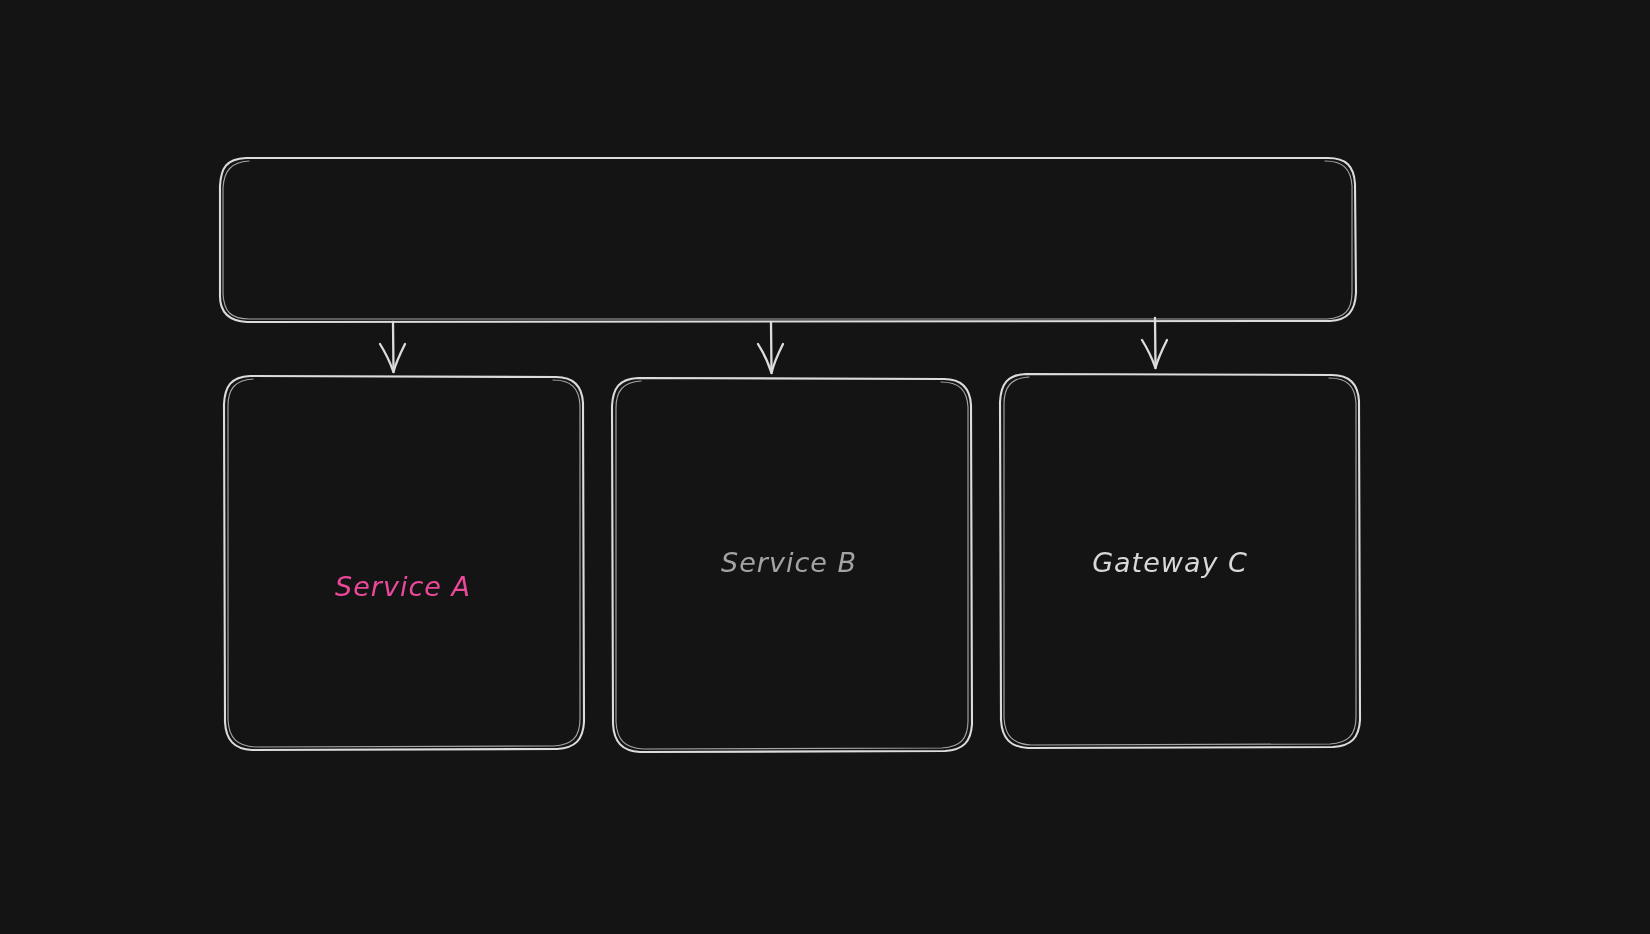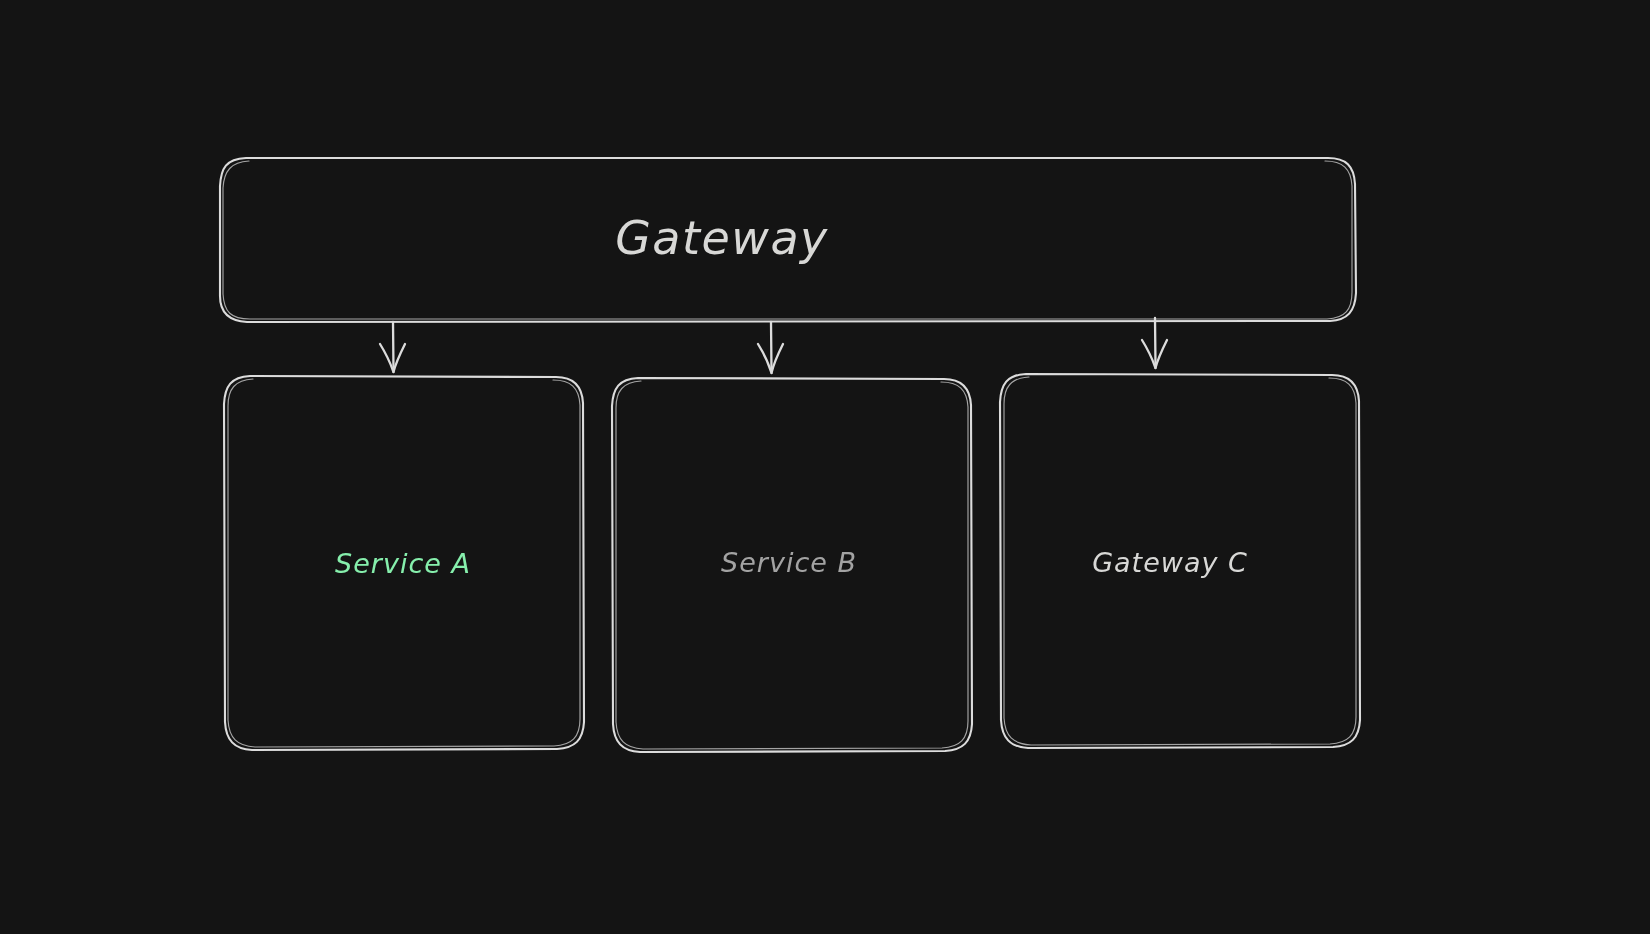--- a/index.html
+++ b/index.html
@@ -155,23 +155,22 @@
       <path d="M 783 344 C 779 352, 774 362, 771.5 373" fill="none" stroke="#dcdcdc" stroke-width="2.3" stroke-linecap="round" stroke-linejoin="round"></path>
     </g>
 
     <g filter="url(#soft)">
       <path d="M 1155 318 L 1155.5 366" fill="none" stroke="#dcdcdc" stroke-width="2.3" stroke-linecap="round"></path>
       <path d="M 1142 340 C 1147 348, 1152 358, 1155.5 368" fill="none" stroke="#dcdcdc" stroke-width="2.3" stroke-linecap="round" stroke-linejoin="round"></path>
       <path d="M 1167 340 C 1163 348, 1158 358, 1155.5 368" fill="none" stroke="#dcdcdc" stroke-width="2.3" stroke-linecap="round" stroke-linejoin="round"></path>
     </g>
   </svg>
 
-  <div class="node-label title" style="left: 722px; top: 238px; color: rgb(216, 216, 214);">Gateway</div>
 
-  <div class="node-label service" style="left: 403px; top: 563px; color: #86efac;">Service A</div>
+  <div class="node-label service" style="left: 403px; top: 586px; color: #ec4899;">Service A</div>
 
   <div class="node-label service" style="left: 789px; top: 562px; color: #a3a3a3;">Service B</div>
 
   <div class="node-label service" style="left: 1170px; top: 562px; color: rgb(216, 216, 214);">Gateway C</div>
 
   <div class="hit" style="left:220px; top:157px; width:1135px; height:165px;"></div>
   <div class="hit" style="left:224px; top:376px; width:360px; height:375px;"></div>
   <div class="hit" style="left:612px; top:378px; width:360px; height:375px;"></div>
   <div class="hit" style="left:1000px; top:374px; width:360px; height:375px;"></div>
 </div>

